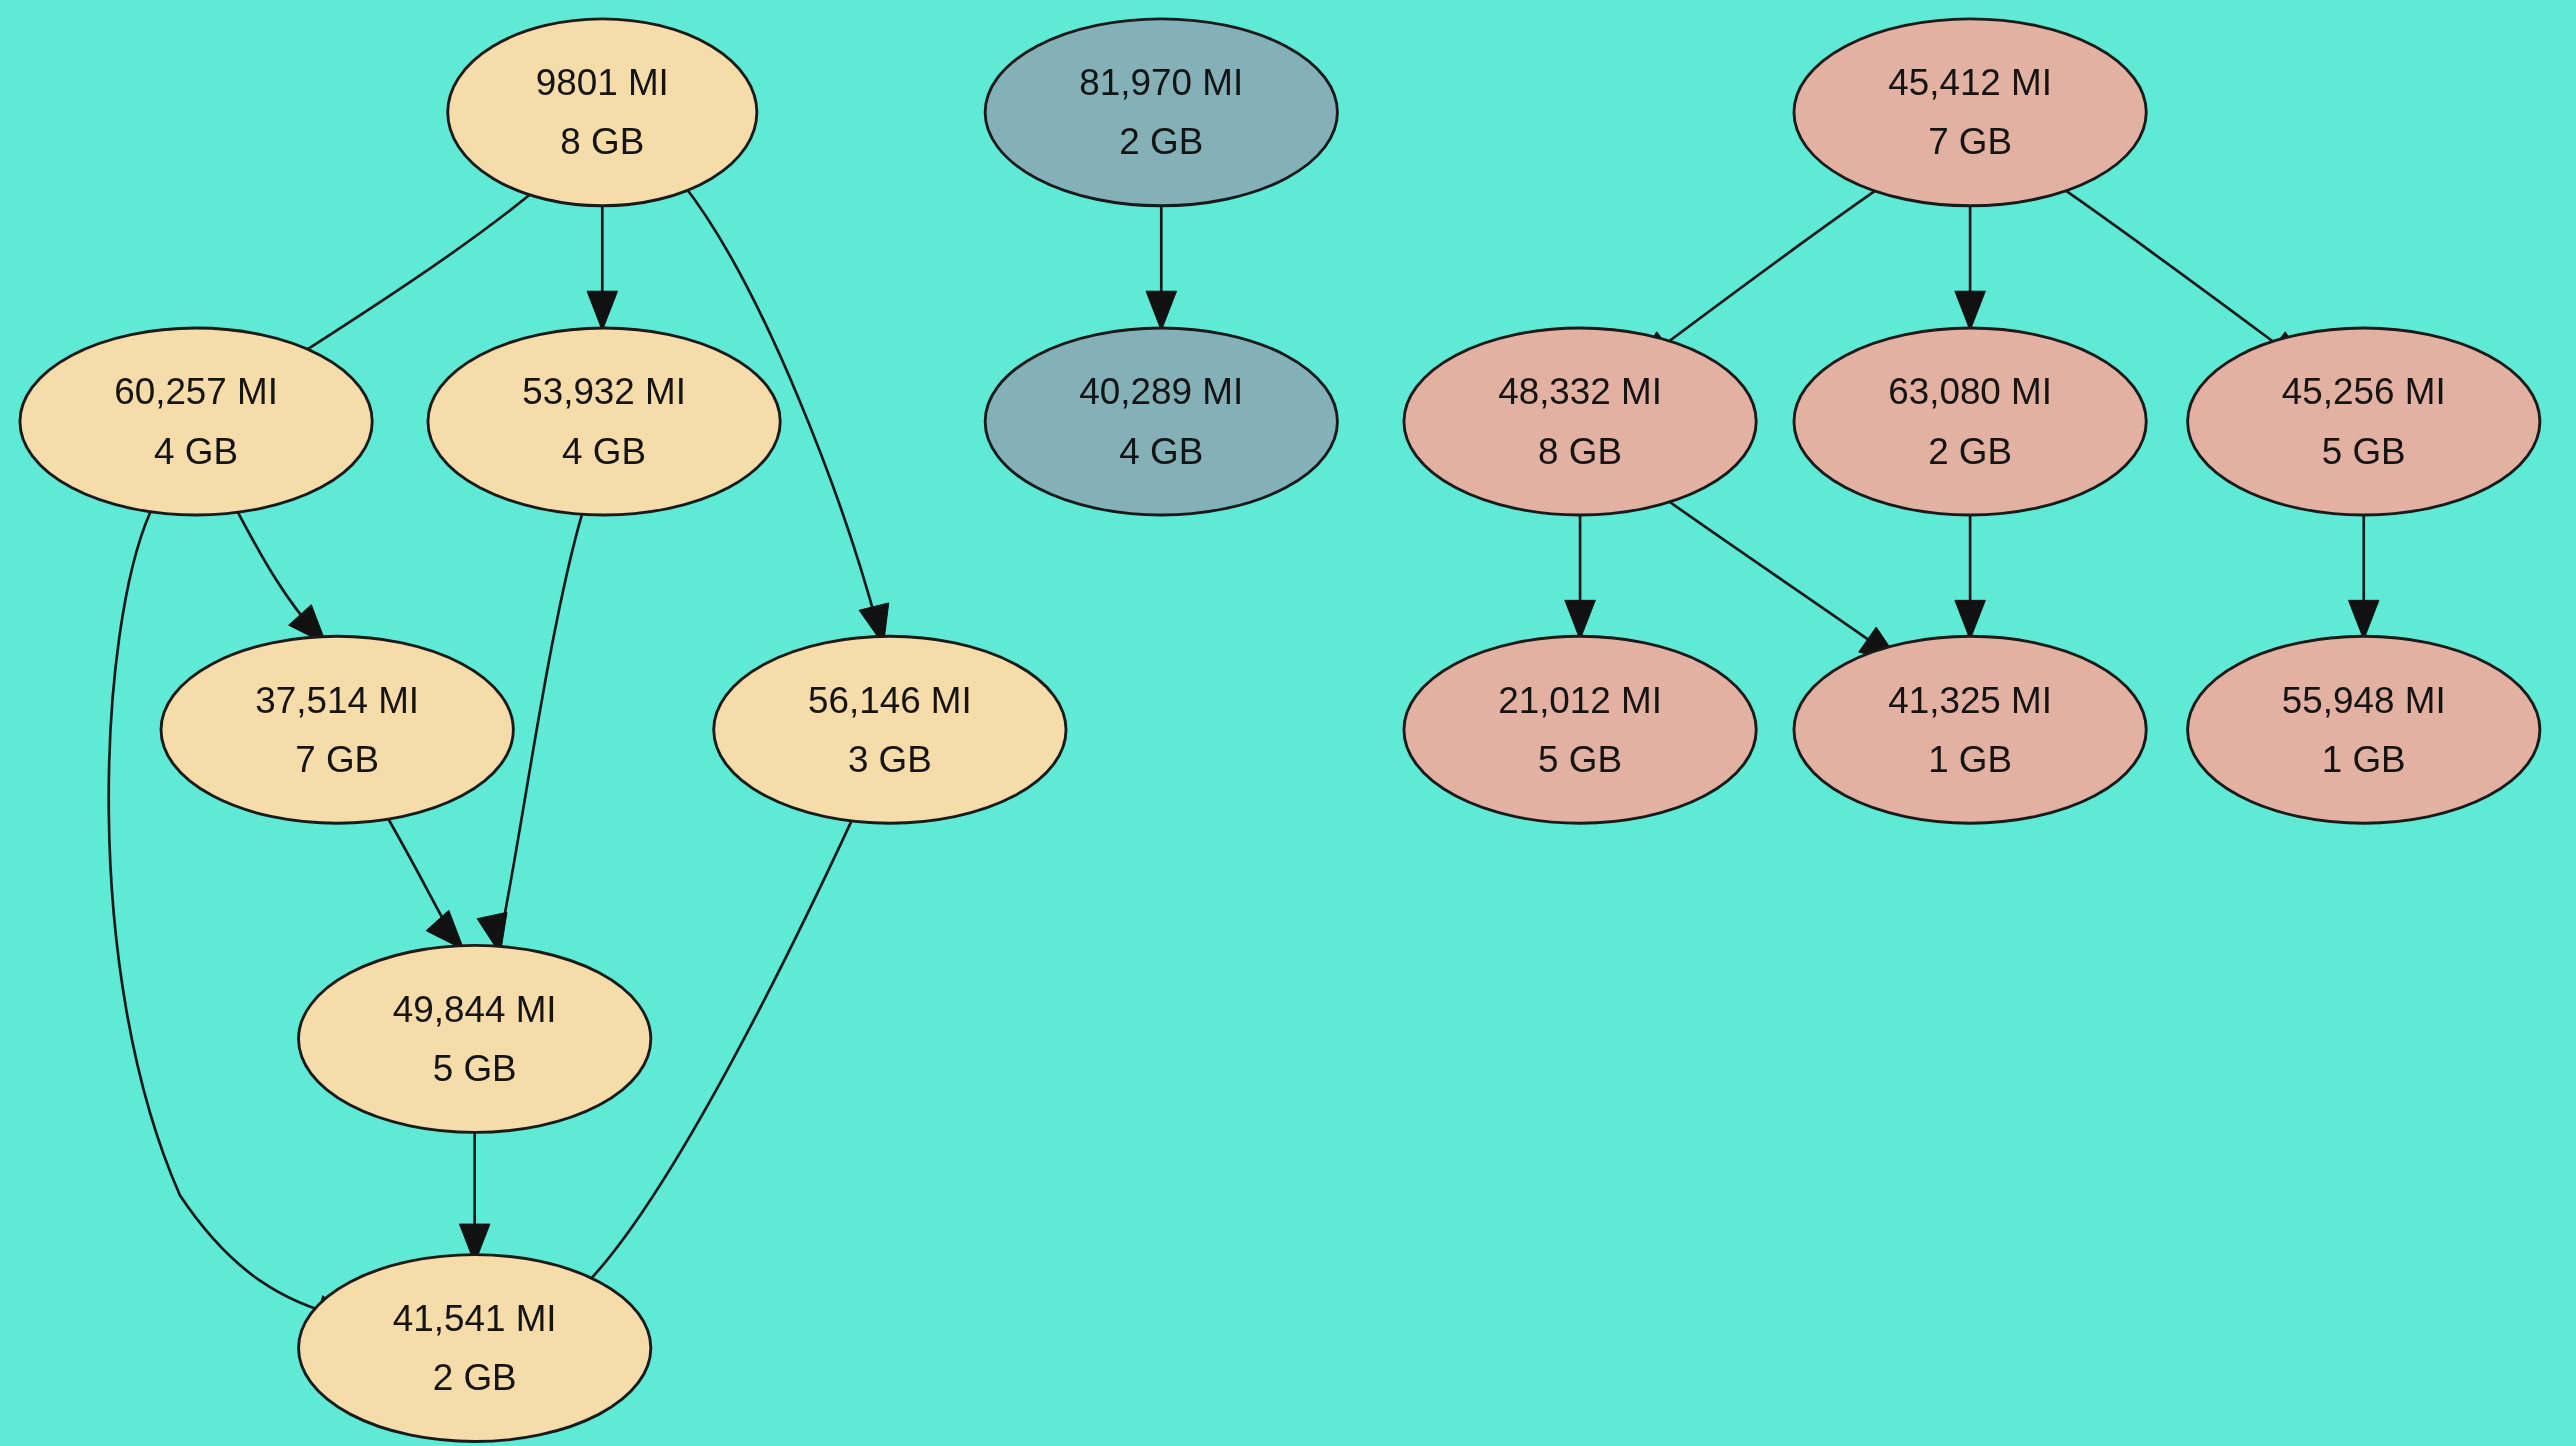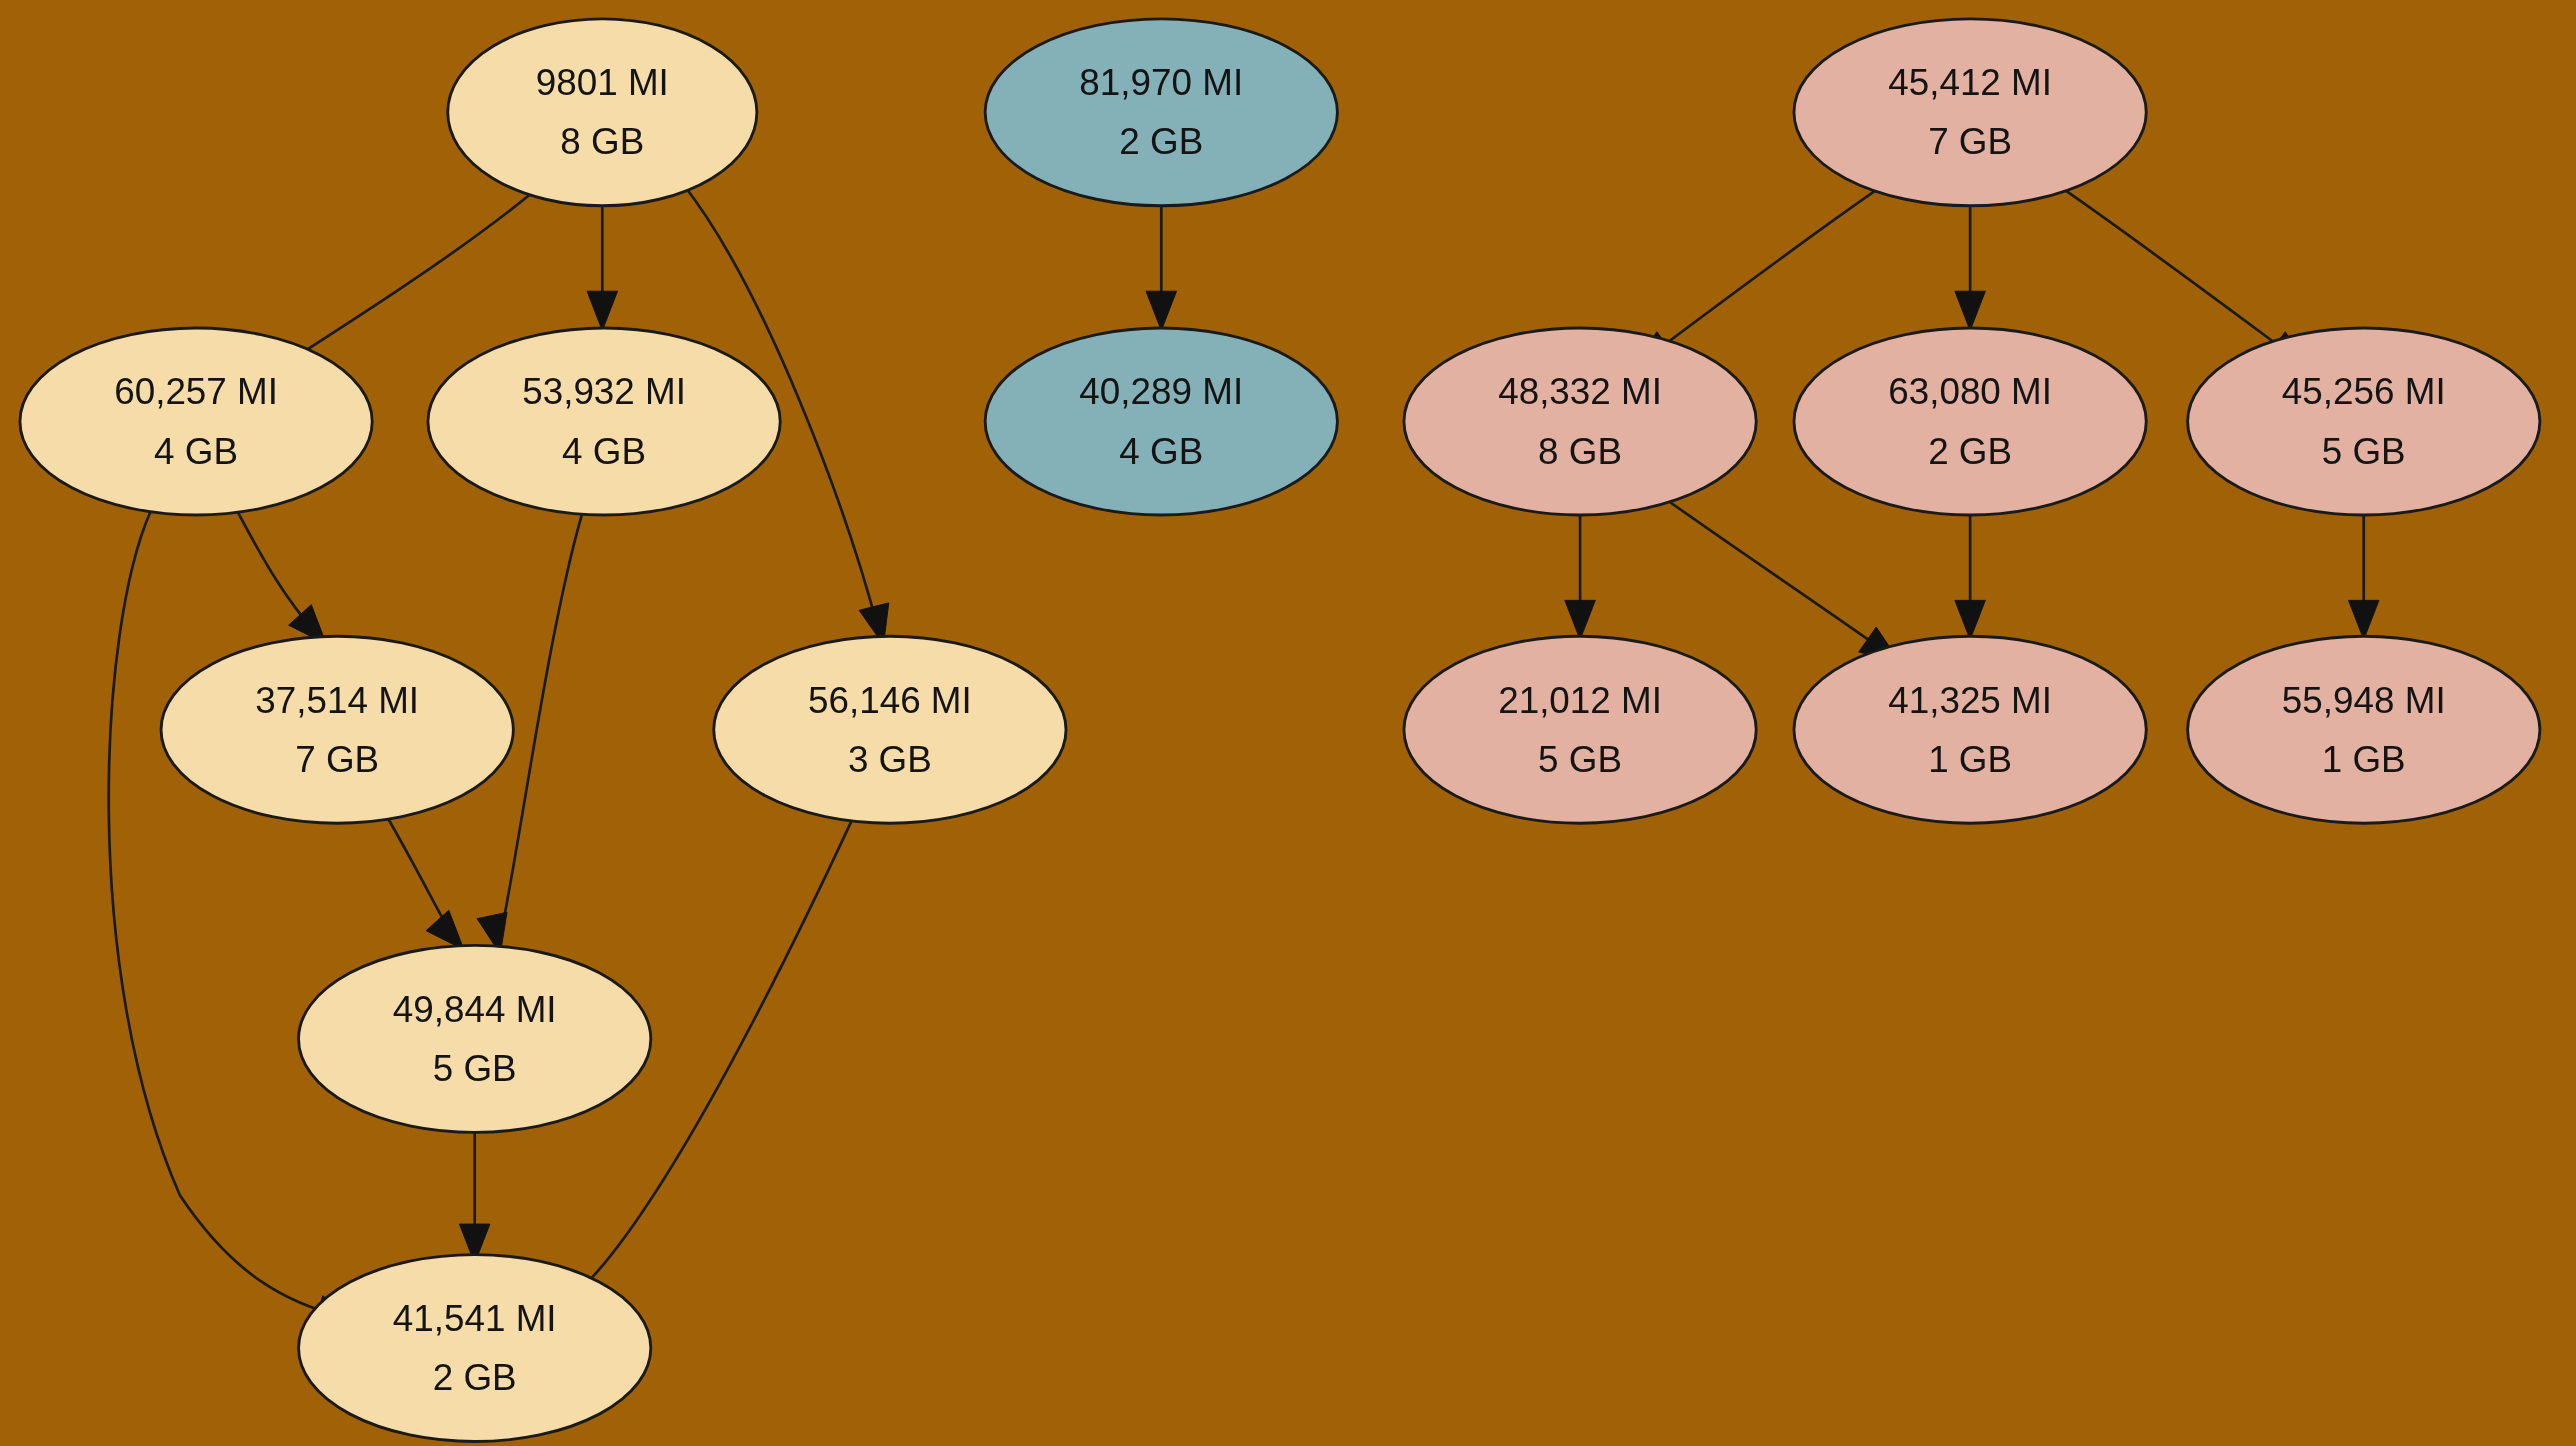--- a/index.html
+++ b/index.html
@@ -1,17 +1,17 @@
 <!DOCTYPE html>
 <html style="font-size:14.4px"><head>
 <meta charset="utf-8">
 <style>
   html,body{margin:0;padding:0;background:#ffffff;}
   body{font-family:"Liberation Sans",sans-serif;}
-  #canvas{position:relative;width:2576px;height:1446px;background:#a16207;overflow:hidden;}
+  #canvas{position:relative;width:2576px;height:1446px;background:#5eead4;overflow:hidden;}
   svg#graph{position:absolute;left:0;top:0;width:2576px;height:1446px;}
   .node-ell{stroke:#1a1a1a;stroke-width:3.2px;}
   .node-text{font-family:"Liberation Sans",sans-serif;font-size:41px;fill:#141414;text-anchor:middle;dominant-baseline:middle;}
   .edge-path{fill:none;stroke:#1a1a1a;stroke-width:3.0px;}
   .arrow-head{fill:#111111;stroke:#111111;stroke-width:1px;}
 </style>
 </head>
 <body>
 
 <div id="canvas">

